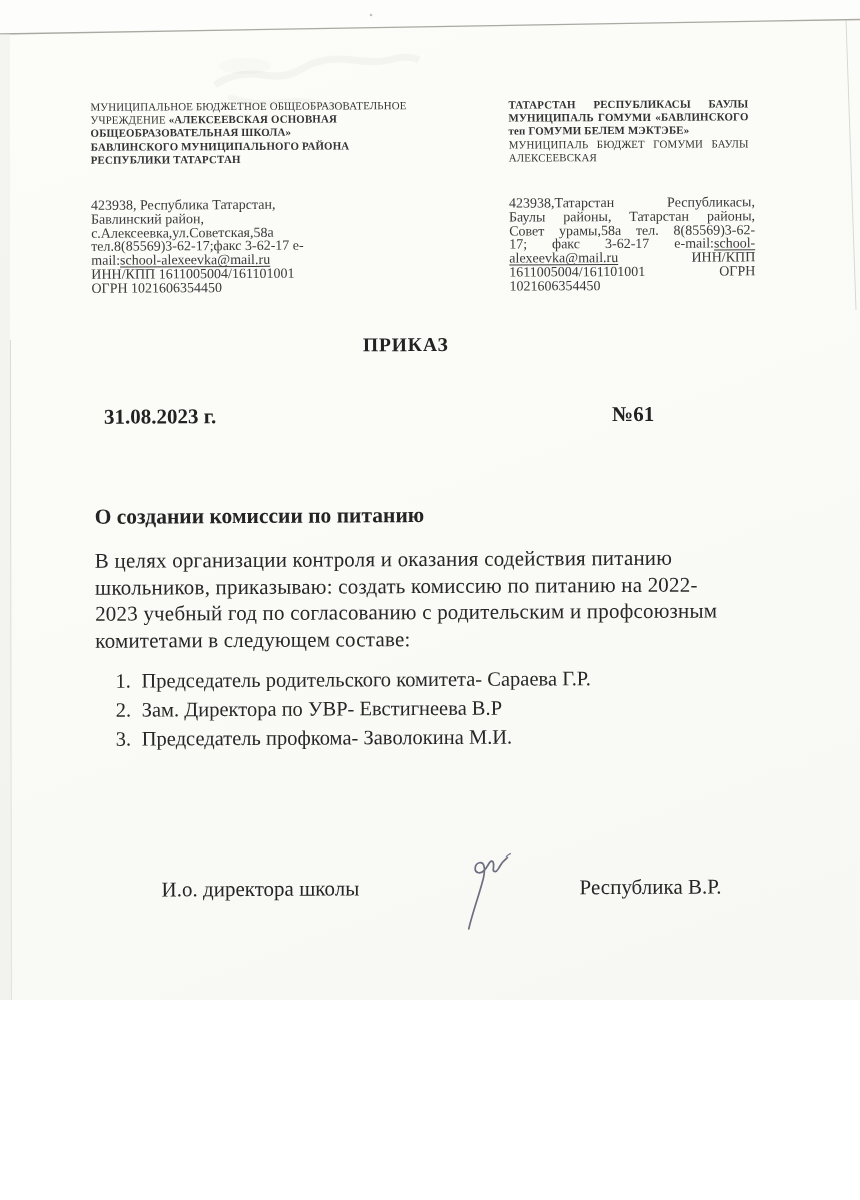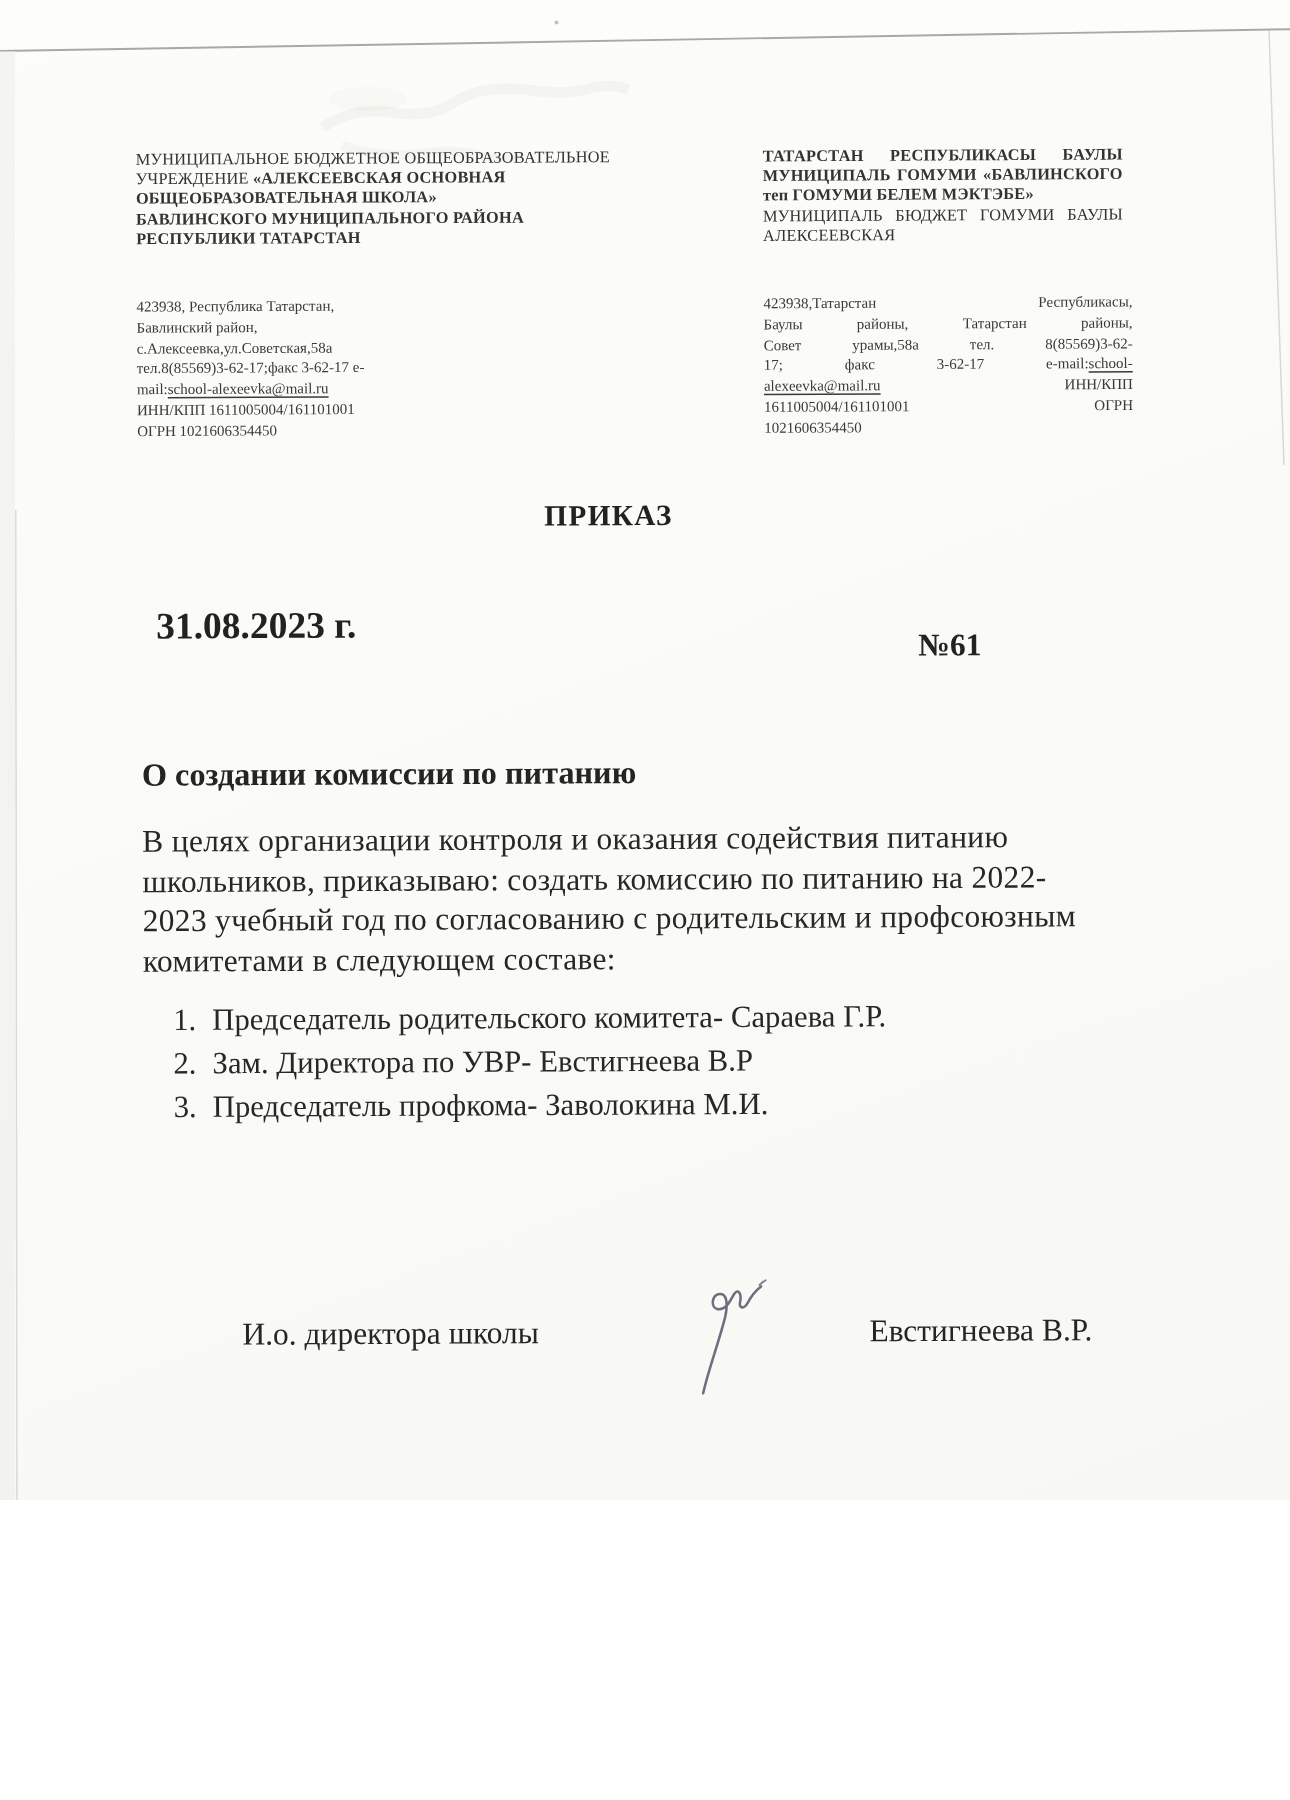--- a/index.html
+++ b/index.html
@@ -6,31 +6,31 @@
   .page{
     position:relative;width:860px;height:1000px;overflow:hidden;
     background:linear-gradient(160deg,#fcfcf9 0%,#fafaf7 55%,#f7f7f4 100%);
     font-family:"Liberation Serif","DejaVu Serif",serif;color:#2a2a2a;
   }
   .artifacts{position:absolute;left:0;top:0;}
   .content{position:absolute;inset:0;transform:rotate(-0.3deg);transform-origin:50% 40%;}
   .org{position:absolute;top:99px;font-size:10.9px;line-height:13.2px;letter-spacing:0.15px;color:#333;}
   .org-left{left:92px;width:412px;}
   .org-right{left:510px;width:240px;}
-  .addr{position:absolute;top:197px;font-size:10px;line-height:13.8px;color:#3a3a3a;}
+  .addr{position:absolute;top:197px;font-size:14px;line-height:13.8px;color:#3a3a3a;}
   .addr-left{left:92px;width:248px;}
   .addr-right{left:510px;width:246px;}
   .ln{white-space:pre;}
   .jf{display:flex;justify-content:space-between;}
   .b{font-weight:700;}
   .u{text-decoration:underline;text-underline-offset:1.5px;}
   .title{position:absolute;top:334px;left:0;width:812px;text-align:center;
     font-weight:700;font-size:19.5px;letter-spacing:0.9px;color:#222;}
-  .date{position:absolute;top:403px;left:104px;font-weight:700;font-size:25px;color:#222;}
-  .number{position:absolute;top:403px;left:612px;font-weight:700;font-size:21px;color:#222;margin-top:16px;}
+  .date{position:absolute;top:403px;left:104px;font-weight:700;font-size:21px;color:#222;}
+  .number{position:absolute;top:403px;left:612px;font-weight:700;font-size:21px;color:#222;}
   .subject{position:absolute;top:503px;left:94px;font-weight:700;font-size:21.5px;color:#242424;}
   .body{position:absolute;top:546px;left:94px;width:690px;font-size:21px;letter-spacing:0.2px;line-height:26.7px;color:#272727;}
   .list{position:absolute;top:665px;left:114px;font-size:20.5px;line-height:28.8px;color:#272727;}
   .li{display:flex;}
   .num{width:26px;flex:none;}
   .sig-role{position:absolute;top:876px;left:159px;font-size:21px;color:#252525;}
   .sig-name{position:absolute;top:876px;left:577px;font-size:21px;color:#252525;}
   .sig-svg{position:absolute;top:851px;left:449px;}
 </style>
 </head>
@@ -123,16 +123,16 @@
       </div>
     </div>
 
     <div class="sig-role">И.о. директора школы</div>
 
     <svg class="sig-svg" width="64" height="82" viewBox="0 0 64 82">
       <path d="M17,78 C21,61 28,43 32,27 C34,18 33,11 28,12 C23,13 22,21 27,22 C33,23 36,15 38,12 C41,8 43,12 42,17 C41,21 44,23 47,18 C49,14 52,10 56,7" stroke="#55566b" stroke-width="1.7" fill="none" stroke-linecap="round" opacity="0.85"></path>
       <path d="M55,6 C56.5,4.5 58,3.5 59,3" stroke="#55566b" stroke-width="1.4" fill="none" stroke-linecap="round" opacity="0.7"></path>
     </svg>
 
-    <div class="sig-name">Евстигнеева В.Р.</div>
+    <div class="sig-name">Республика В.Р.</div>
 
   </div>
 </div>
 
 </body></html>

